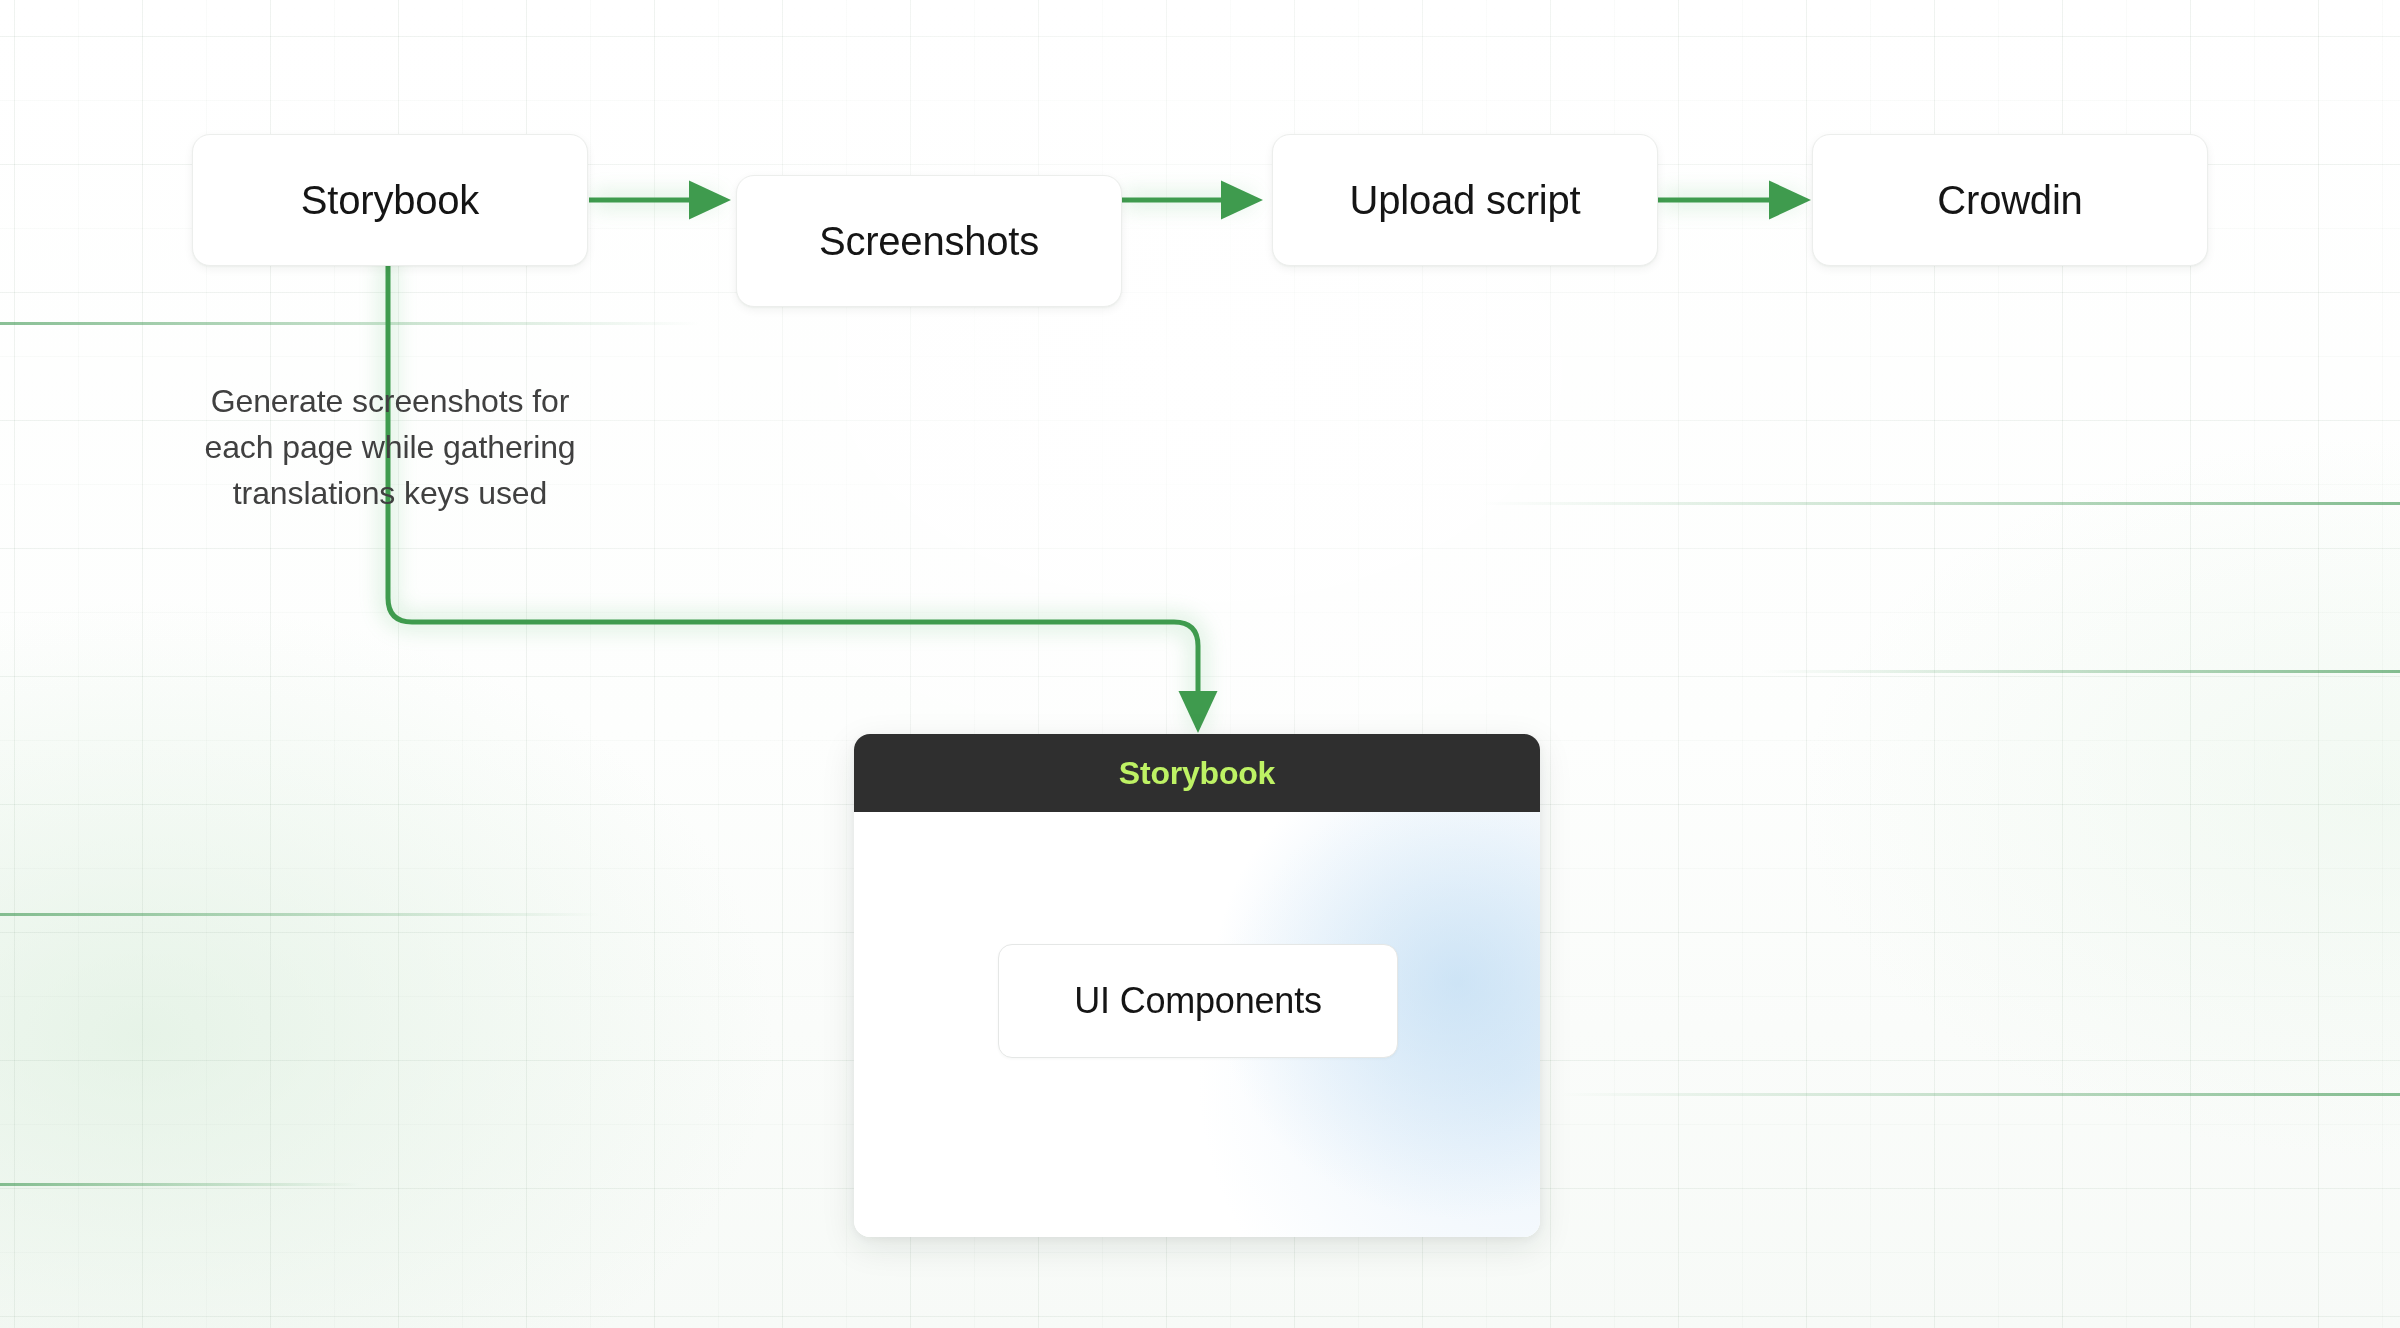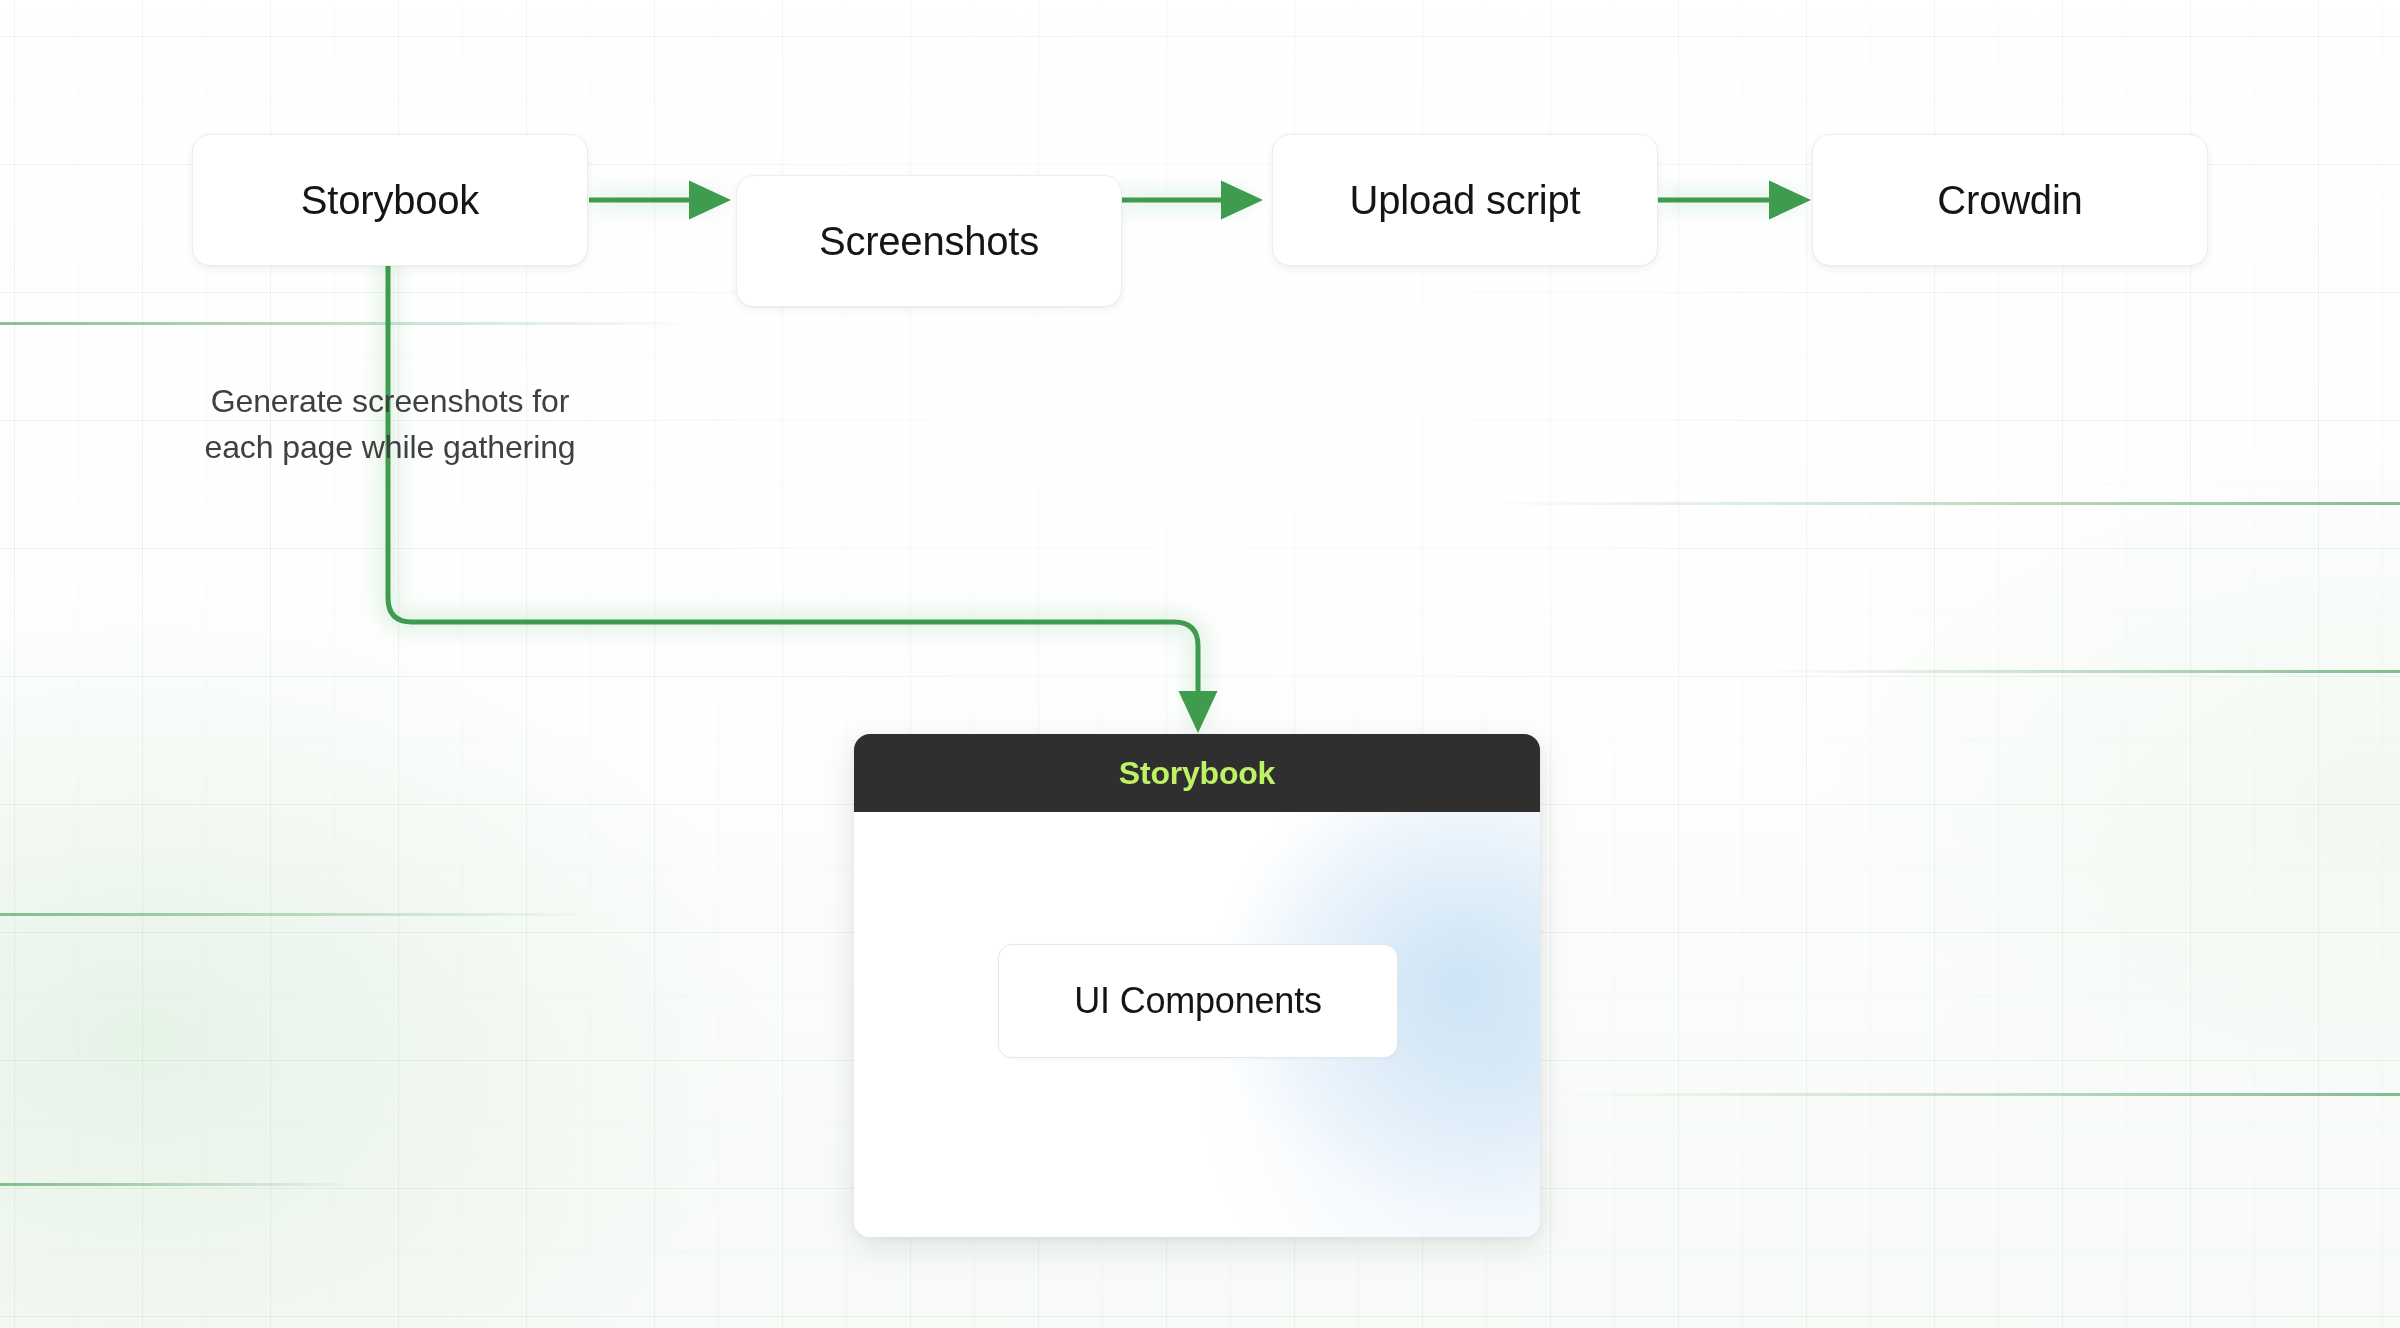--- a/index.html
+++ b/index.html
@@ -215,20 +215,21 @@
     <span class="node-label">Crowdin</span>
   </div>
 
   <div class="node" style="left:1272px; top:134px; width:386px; height:132px;">
     <span class="node-label">Upload script</span>
   </div>
 
   <div class="caption" style="left:150px; top:378px; width:480px;">
     <div>Generate screenshots for</div>
     <div>each page while gathering</div>
+    <div>translations keys used</div>
   </div>
 
   <div class="panel" style="left:854px; top:734px; width:686px; height:503px;">
     <div class="panel-header">
       <span class="panel-title">Storybook</span>
     </div>
     <div class="panel-body">
       <div class="inner-node" style="left:144px; top:132px; width:400px; height:114px;">
         <span class="inner-label">UI Components</span>
       </div>

